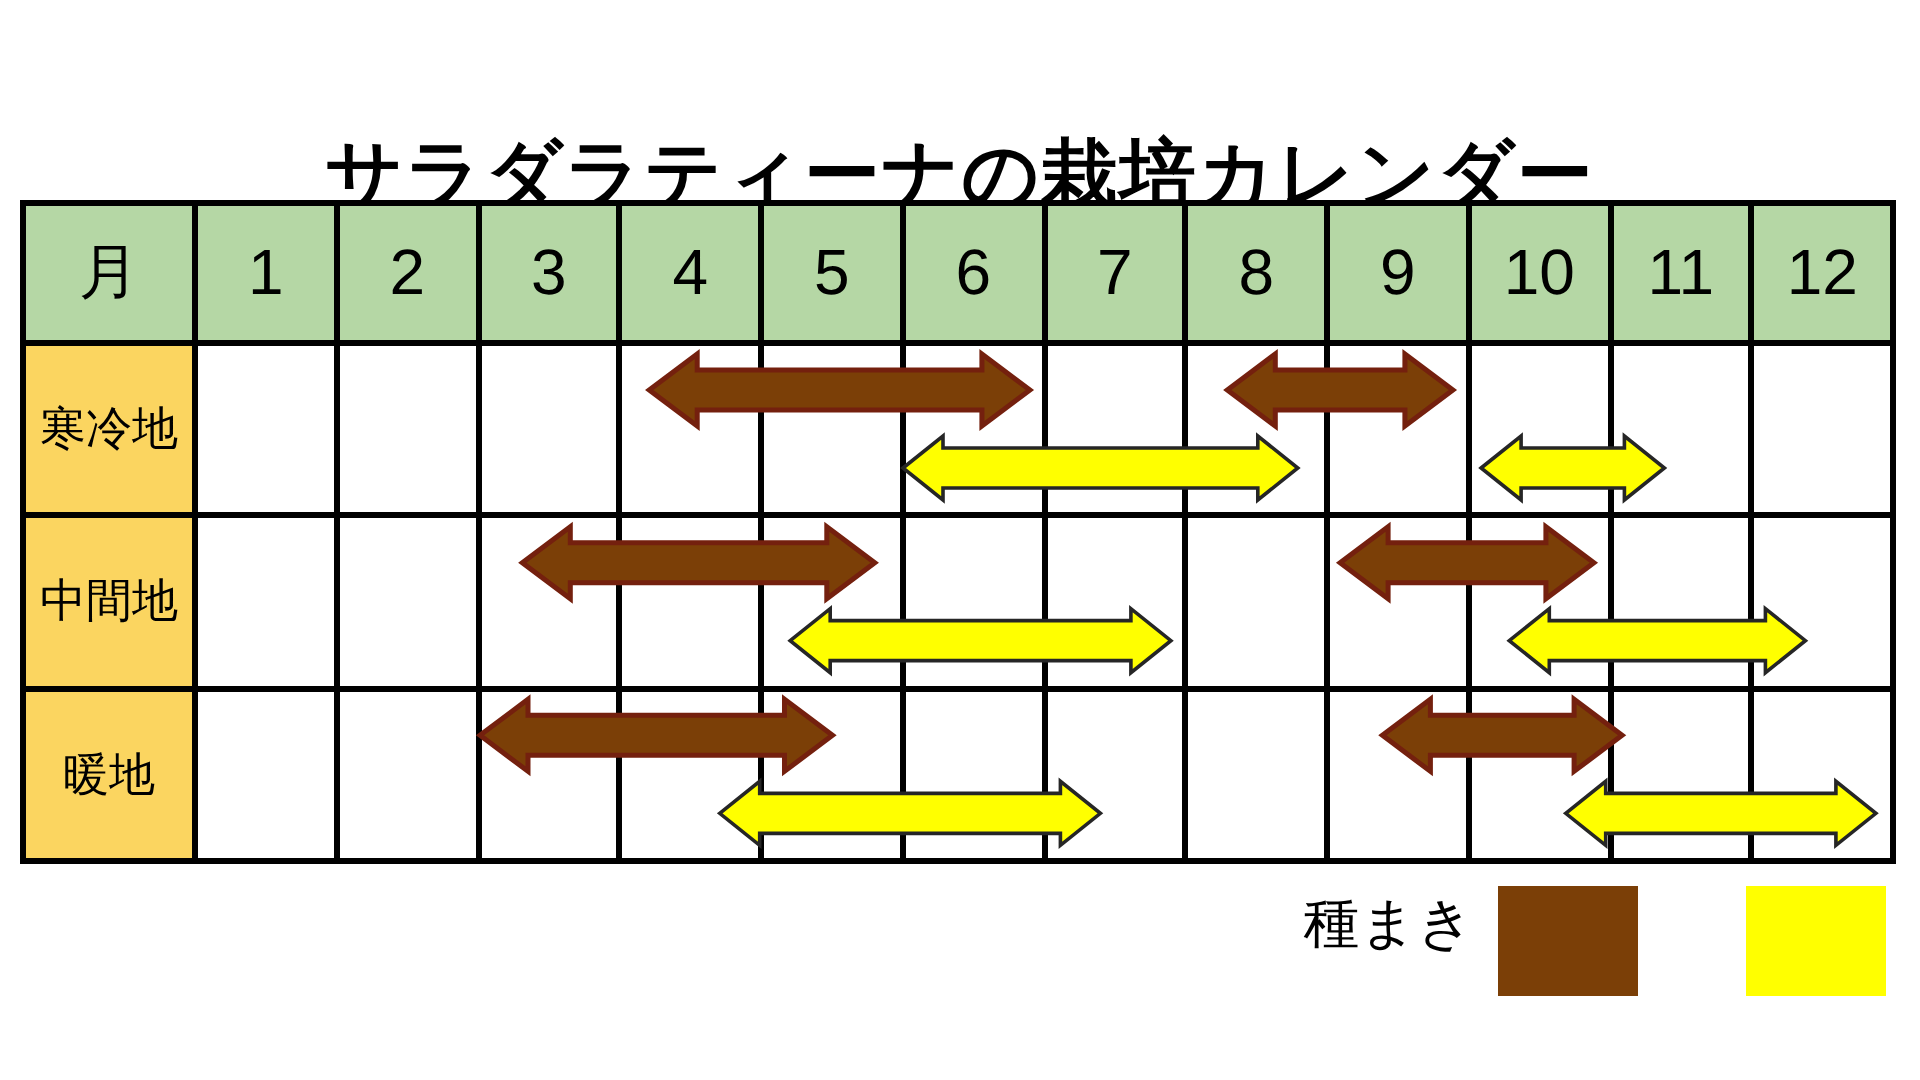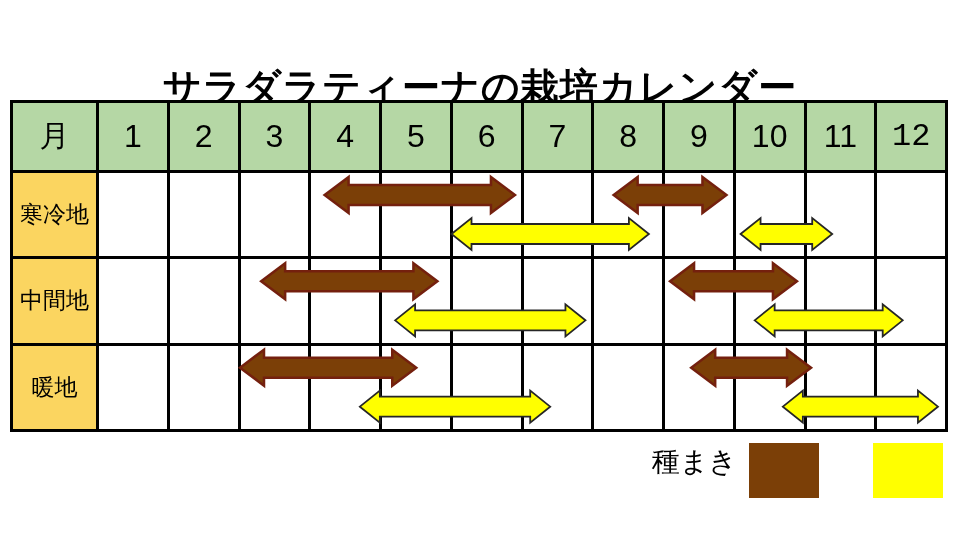--- a/index.html
+++ b/index.html
@@ -51,21 +51,21 @@
     <div class="cell head" style="grid-area: 1 / 3;">2</div>
     <div class="cell head" style="grid-area: 1 / 4;">3</div>
     <div class="cell head" style="grid-area: 1 / 5;">4</div>
     <div class="cell head" style="grid-area: 1 / 6;">5</div>
     <div class="cell head" style="grid-area: 1 / 7;">6</div>
     <div class="cell head" style="grid-area: 1 / 8;">7</div>
     <div class="cell head" style="grid-area: 1 / 9;">8</div>
     <div class="cell head" style="grid-area: 1 / 10;">9</div>
     <div class="cell head" style="grid-area: 1 / 11;">10</div>
     <div class="cell head" style="grid-area: 1 / 12;">11</div>
-    <div class="cell head" style="grid-area: 1 / 13; font-family: Liberation Mono, monospace;">12</div>
+    <div class="cell head" style="grid-area: 1 / 13;">12</div>
     <div class="cell" style="grid-area: 2 / 2;"></div>
     <div class="cell" style="grid-area: 2 / 3;"></div>
     <div class="cell" style="grid-area: 2 / 4;"></div>
     <div class="cell" style="grid-area: 2 / 5;"></div>
     <div class="cell" style="grid-area: 2 / 6;"></div>
     <div class="cell" style="grid-area: 2 / 7;"></div>
     <div class="cell" style="grid-area: 2 / 8;"></div>
     <div class="cell" style="grid-area: 2 / 9;"></div>
     <div class="cell" style="grid-area: 2 / 10;"></div>
     <div class="cell" style="grid-area: 2 / 11;"></div>

